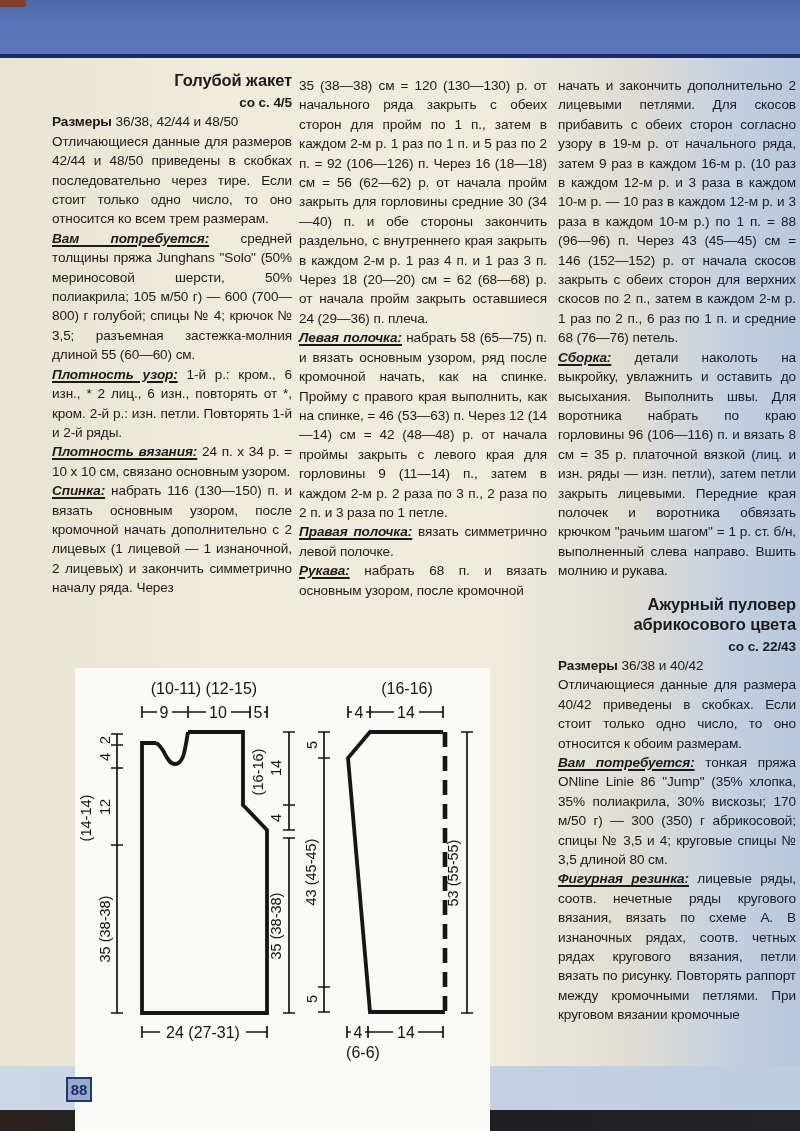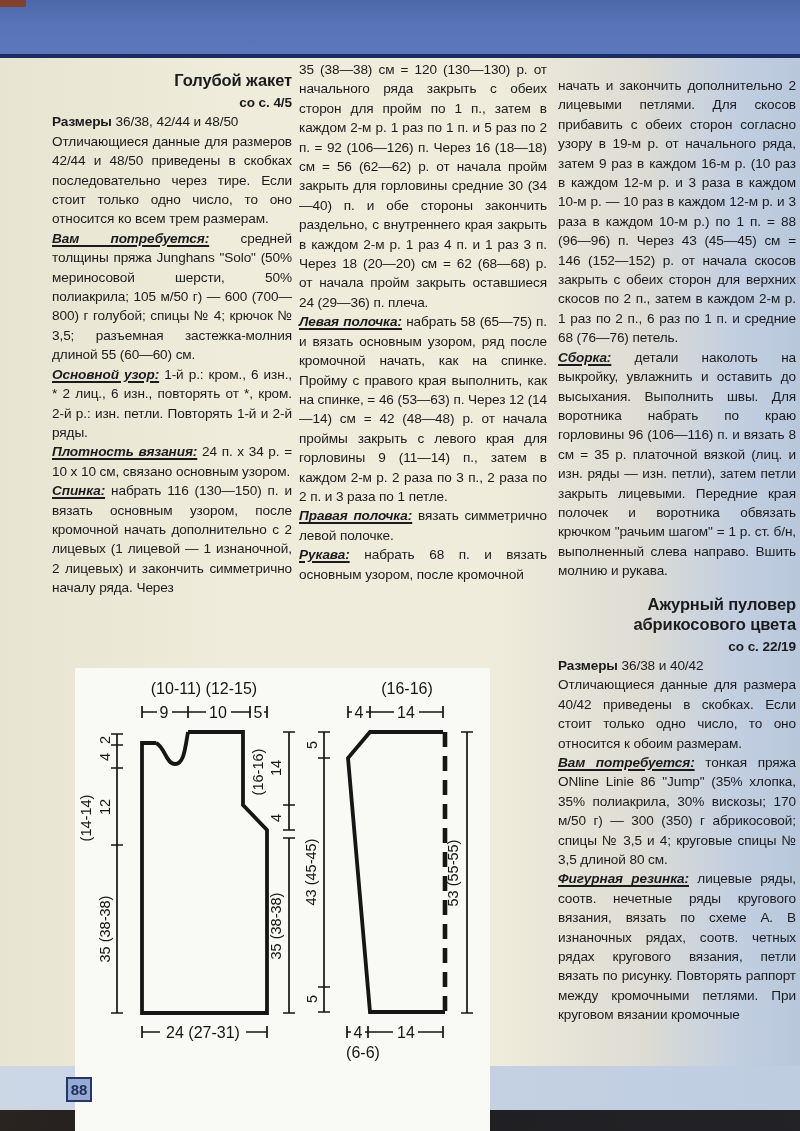--- a/index.html
+++ b/index.html
@@ -20,21 +20,21 @@
     background:linear-gradient(90deg,#2a2420,var(--bottom-band,#1d1d20) 30%,#232327 100%);}
   .diagram-box{position:absolute;left:75px;top:668px;width:415px;height:497px;background:var(--diagram-bg,#f9f9f5);}
   .page-number{
     position:absolute;left:18px;top:1077px;width:26px;height:25px;
     background:var(--badge-bg,#96abd0);border:2px solid var(--badge-border,#26366b);
     box-sizing:border-box;display:flex;align-items:center;justify-content:center;
     font-size:15px;font-weight:bold;color:var(--badge-text,#1c2c5e);margin-left:48px;
   }
   .col{position:absolute;text-align:justify;font-size:13.6px;line-height:19.4px;letter-spacing:-0.1px;}
   .col1{left:52px;top:70px;width:240px;}
-  .col2{left:299px;top:60px;width:248px;}
+  .col2{left:299px;top:76px;width:248px;}
   .col3{left:558px;top:76px;width:238px;}
   .col p{margin:0;}
   .art-title{font-size:16.5px;line-height:20px;font-weight:bold;margin:0 0 3px 0;text-align:right;}
   .plain{text-align:right;font-weight:bold;}
   .lead{font-weight:bold;margin-top:13px;}
   .lead.u{text-decoration:underline;text-decoration-thickness:1.5px;text-underline-offset:2px;font-style:italic;}
   svg text{font-family:"Liberation Sans",sans-serif;fill:#161616;}
   .dimtxt{font-size:16px;}
   .dimtxt-r{font-size:14.5px;}
   .dimbg{fill:var(--diagram-bg,#f9f9f5);}
@@ -48,35 +48,35 @@
   <div class="paper-edge"></div>
   <div class="bottom-blue"></div>
   <div class="bottom-band"></div>
 
   <div class="col col1">
       <div class="art-title">Голубой жакет</div>
       <p class="plain">со с. 4/5</p>
       <p class="para"><span class="lead">Размеры</span> 36/38, 42/44 и 48/50</p>
       <p class="para">Отличающиеся данные для размеров 42/44 и 48/50 приведены в скобках последовательно через тире. Если стоит только одно число, то оно относится ко всем трем размерам.</p>
       <p class="para"><span class="lead u">Вам потребуется:</span> средней толщины пряжа Junghans "Solo" (50% мериносовой шерсти, 50% полиакрила; 105 м/50 г) — 600 (700—800) г голубой; спицы № 4; крючок № 3,5; разъемная застежка-молния длиной 55 (60—60) см.</p>
-      <p class="para"><span class="lead u">Основной узор:</span> 1-й р.: кром., 6 изн., * 2 лиц., 6 изн., повторять от *, кром. 2-й р.: изн. петли. Повторять 1-й и 2-й ряды.</p>
+      <p class="para"><span class="lead u">Плотность узор:</span> 1-й р.: кром., 6 изн., * 2 лиц., 6 изн., повторять от *, кром. 2-й р.: изн. петли. Повторять 1-й и 2-й ряды.</p>
       <p class="para"><span class="lead u">Плотность вязания:</span> 24 п. x 34 р. = 10 x 10 см, связано основным узором.</p>
       <p class="para"><span class="lead u">Спинка:</span> набрать 116 (130—150) п. и вязать основным узором, после кромочной начать дополнительно с 2 лицевых (1 лицевой — 1 изнаночной, 2 лицевых) и закончить симметрично началу ряда. Через</p>
     </div>
   <div class="col col2">
       <p class="para">35 (38—38) см = 120 (130—130) р. от начального ряда закрыть с обеих сторон для пройм по 1 п., затем в каждом 2-м р. 1 раз по 1 п. и 5 раз по 2 п. = 92 (106—126) п. Через 16 (18—18) см = 56 (62—62) р. от начала пройм закрыть для горловины средние 30 (34—40) п. и обе стороны закончить раздельно, с внутреннего края закрыть в каждом 2-м р. 1 раз 4 п. и 1 раз 3 п. Через 18 (20—20) см = 62 (68—68) р. от начала пройм закрыть оставшиеся 24 (29—36) п. плеча.</p>
       <p class="para"><span class="lead u">Левая полочка:</span> набрать 58 (65—75) п. и вязать основным узором, ряд после кромочной начать, как на спинке. Пройму с правого края выполнить, как на спинке, = 46 (53—63) п. Через 12 (14—14) см = 42 (48—48) р. от начала проймы закрыть с левого края для горловины 9 (11—14) п., затем в каждом 2-м р. 2 раза по 3 п., 2 раза по 2 п. и 3 раза по 1 петле.</p>
       <p class="para"><span class="lead u">Правая полочка:</span> вязать симметрично левой полочке.</p>
       <p class="para"><span class="lead u">Рукава:</span> набрать 68 п. и вязать основным узором, после кромочной</p>
     </div>
   <div class="col col3">
       <p class="para">начать и закончить дополнительно 2 лицевыми петлями. Для скосов прибавить с обеих сторон согласно узору в 19-м р. от начального ряда, затем 9 раз в каждом 16-м р. (10 раз в каждом 12-м р. и 3 раза в каждом 10-м р. — 10 раз в каждом 12-м р. и 3 раза в каждом 10-м р.) по 1 п. = 88 (96—96) п. Через 43 (45—45) см = 146 (152—152) р. от начала скосов закрыть с обеих сторон для верхних скосов по 2 п., затем в каждом 2-м р. 1 раз по 2 п., 6 раз по 1 п. и средние 68 (76—76) петель.</p>
       <p class="para"><span class="lead u">Сборка:</span> детали наколоть на выкройку, увлажнить и оставить до высыхания. Выполнить швы. Для воротника набрать по краю горловины 96 (106—116) п. и вязать 8 см = 35 р. платочной вязкой (лиц. и изн. ряды — изн. петли), затем петли закрыть лицевыми. Передние края полочек и воротника обвязать крючком "рачьим шагом" = 1 р. ст. б/н, выполненный слева направо. Вшить молнию и рукава.</p>
       <div class="art-title" style="margin-top: 13px;">Ажурный пуловер абрикосового цвета</div>
-      <p class="plain">со с. 22/19</p>
+      <p class="plain">со с. 22/43</p>
       <p class="para"><span class="lead">Размеры</span> 36/38 и 40/42</p>
       <p class="para">Отличающиеся данные для размера 40/42 приведены в скобках. Если стоит только одно число, то оно относится к обоим размерам.</p>
       <p class="para"><span class="lead u">Вам потребуется:</span> тонкая пряжа ONline Linie 86 "Jump" (35% хлопка, 35% полиакрила, 30% вискозы; 170 м/50 г) — 300 (350) г абрикосовой; спицы № 3,5 и 4; круговые спицы № 3,5 длиной 80 см.</p>
       <p class="para"><span class="lead u">Фигурная резинка:</span> лицевые ряды, соотв. нечетные ряды кругового вязания, вязать по схеме А. В изнаночных рядах, соотв. четных рядах кругового вязания, петли вязать по рисунку. Повторять раппорт между кромочными петлями. При круговом вязании кромочные</p>
     </div>
 
   <div class="diagram-box">
     <svg viewBox="0 0 415 398" width="415" height="398">
 
       <g stroke="#161616" stroke-width="3.8" fill="none" stroke-linejoin="miter">

